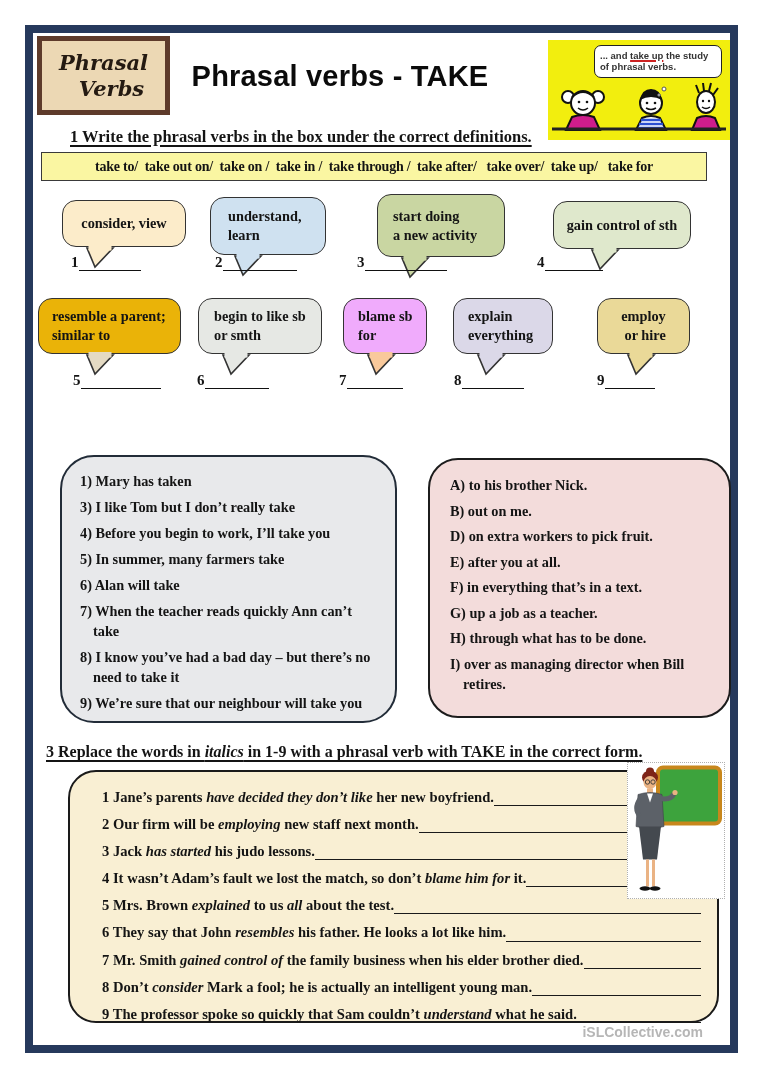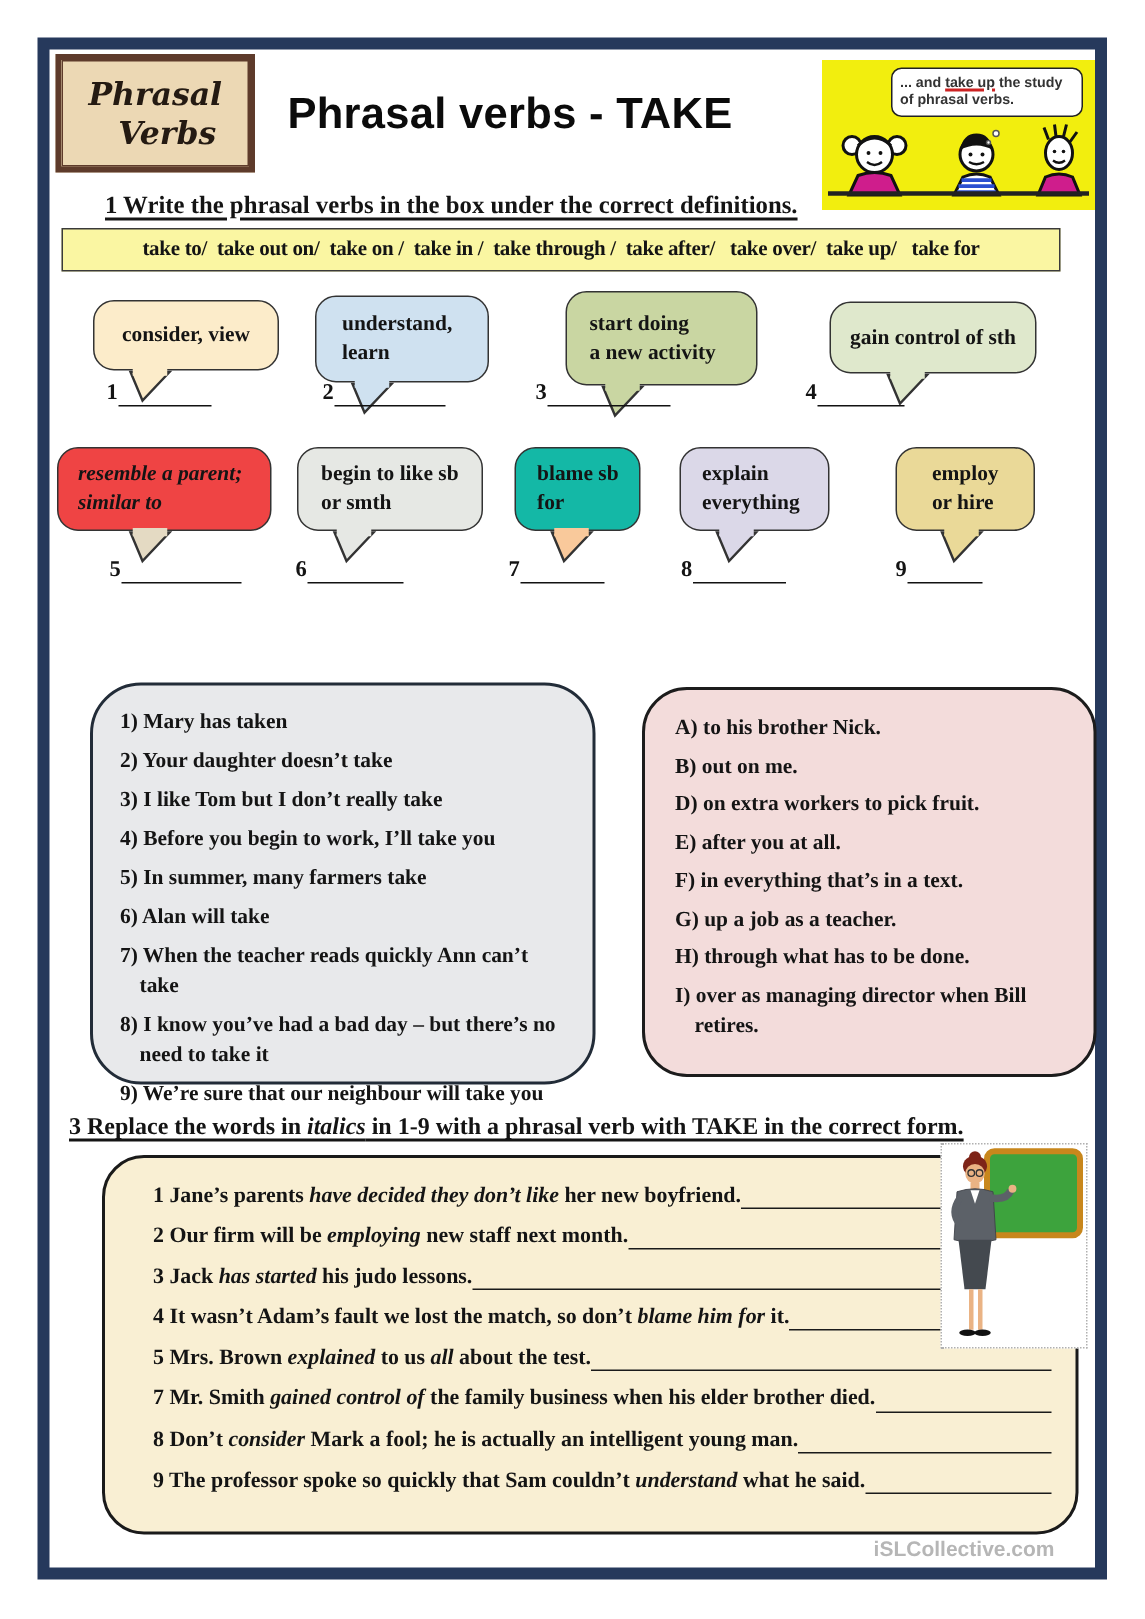--- a/index.html
+++ b/index.html
@@ -44,21 +44,21 @@
           white-space:pre-line;}
   .bubble .tail{position:absolute;bottom:-20px;left:20px;overflow:visible;}
   .b1{left:62px;top:200px;width:124px;height:47px;justify-content:center;text-align:center;}
   .b2{left:210px;top:197px;width:116px;height:58px;padding-left:17px;}
   .b3{left:377px;top:194px;width:128px;height:63px;padding-left:15px;}
   .b4{left:553px;top:201px;width:138px;height:48px;justify-content:center;text-align:center;}
   .b5{left:38px;top:298px;width:143px;height:56px;padding-left:13px;}
   .b6{left:198px;top:298px;width:124px;height:56px;padding-left:15px;}
   .b7{left:343px;top:298px;width:84px;height:56px;padding-left:14px;}
   .b8{left:453px;top:298px;width:100px;height:56px;padding-left:14px;}
-  .b9{left:597px;top:298px;width:93px;height:56px;justify-content:center;text-align:left;}
+  .b9{left:597px;top:298px;width:93px;height:56px;justify-content:center;text-align:right;}
   .b5 .tail{left:44px;} .b9 .tail{left:26px;} .b4 .tail{left:34px;}
   
   .ans{position:absolute;font-weight:700;font-size:15px;}
   .ans .blank{display:inline-block;border-bottom:1.6px solid #111;height:14px;vertical-align:bottom;}
   .a1{left:71px;top:254px;}  .a1 .blank{width:62px;}
   .a2{left:215px;top:254px;} .a2 .blank{width:74px;}
   .a3{left:357px;top:254px;} .a3 .blank{width:82px;}
   .a4{left:537px;top:254px;} .a4 .blank{width:58px;}
   .a5{left:73px;top:372px;}  .a5 .blank{width:80px;}
   .a6{left:197px;top:372px;} .a6 .blank{width:64px;}
@@ -182,21 +182,21 @@
       <svg class="tail" width="34" height="24" viewBox="0 -4 34 20">
         <polygon class="tail-fill" points="4,0 30,0 12,19" stroke="#333" stroke-width="1.6" fill="#dfe8cc"></polygon>
         <rect class="tail-fill" x="5.5" y="-3" width="23" height="5.5" stroke="none" fill="#dfe8cc"></rect>
       </svg>
     </div>
 
     <div class="ans a4">
       <span class="num">4</span><span class="blank"></span>
     </div>
 
-    <div class="bubble b5" style="background: #ef4444; font-style: italic;">
+    <div class="bubble b5" style="background: #eab308;">
       <span class="bubble-text">resemble a parent;
 similar to</span>
       <svg class="tail" width="34" height="24" viewBox="0 -4 34 20">
         <polygon class="tail-fill" points="4,0 30,0 12,19" stroke="#333" stroke-width="1.6" fill="#e4dac3"></polygon>
         <rect class="tail-fill" x="5.5" y="-3" width="23" height="5.5" stroke="none" fill="#e4dac3"></rect>
       </svg>
     </div>
 
     <div class="ans a5">
       <span class="num">5</span><span class="blank"></span>
@@ -208,21 +208,21 @@
       <svg class="tail" width="34" height="24" viewBox="0 -4 34 20">
         <polygon class="tail-fill" points="4,0 30,0 12,19" stroke="#333" stroke-width="1.6" fill="#e6e8e4"></polygon>
         <rect class="tail-fill" x="5.5" y="-3" width="23" height="5.5" stroke="none" fill="#e6e8e4"></rect>
       </svg>
     </div>
 
     <div class="ans a6">
       <span class="num">6</span><span class="blank"></span>
     </div>
 
-    <div class="bubble b7" style="background: #14b8a6;">
+    <div class="bubble b7" style="background: #f0abfc;">
       <span class="bubble-text">blame sb
 for</span>
       <svg class="tail" width="34" height="24" viewBox="0 -4 34 20">
         <polygon class="tail-fill" points="4,0 30,0 12,19" stroke="#333" stroke-width="1.6" fill="#f9c99b"></polygon>
         <rect class="tail-fill" x="5.5" y="-3" width="23" height="5.5" stroke="none" fill="#f9c99b"></rect>
       </svg>
     </div>
 
     <div class="ans a7">
       <span class="num">7</span><span class="blank"></span>
@@ -251,21 +251,20 @@
     </div>
 
     <div class="ans a9">
       <span class="num">9</span><span class="blank"></span>
     </div>
   </div>
 
 
   <div class="boxL">
       <div class="ex2-item">1) Mary has taken</div>
-      <div class="ex2-item">2) Your daughter doesn’t take</div>
       <div class="ex2-item">3) I like Tom but I don’t really take</div>
       <div class="ex2-item">4) Before you begin to work, I’ll take you</div>
       <div class="ex2-item">5) In summer, many farmers take</div>
       <div class="ex2-item">6) Alan will take</div>
       <div class="ex2-item">7) When the teacher reads quickly Ann can’t take</div>
       <div class="ex2-item">8) I know you’ve had a bad day – but there’s no need to take it</div>
       <div class="ex2-item">9) We’re sure that our neighbour will take you</div>
     </div>
   <div class="boxR">
       <div class="ex2-item">A)  to his brother Nick.</div>
@@ -292,20 +291,24 @@
       <div class="sentence">
         <span class="stext"><span>3 Jack </span><span class="it">has started</span><span> his judo lessons.</span></span>
         <span class="fill"></span>
       </div>
       <div class="sentence">
         <span class="stext"><span>4 It wasn’t Adam’s fault we lost the match, so don’t </span><span class="it">blame him for</span><span> it.</span></span>
         <span class="fill"></span>
       </div>
       <div class="sentence">
         <span class="stext"><span>5 Mrs. Brown </span><span class="it">explained</span><span> to us </span><span class="it">all</span><span> about the test. </span></span>
+        <span class="fill"></span>
+      </div>
+      <div class="sentence">
+        <span class="stext"><span>6 They say that John </span><span class="it">resembles</span><span> his father. He looks a lot like him.</span></span>
         <span class="fill"></span>
       </div>
       <div class="sentence">
         <span class="stext"><span>7 Mr. Smith </span><span class="it">gained control of</span><span> the family business when his elder brother died.</span></span>
         <span class="fill"></span>
       </div>
       <div class="sentence">
         <span class="stext"><span>8 Don’t </span><span class="it">consider</span><span> Mark a fool; he is actually an intelligent young man.</span></span>
         <span class="fill"></span>
       </div>

